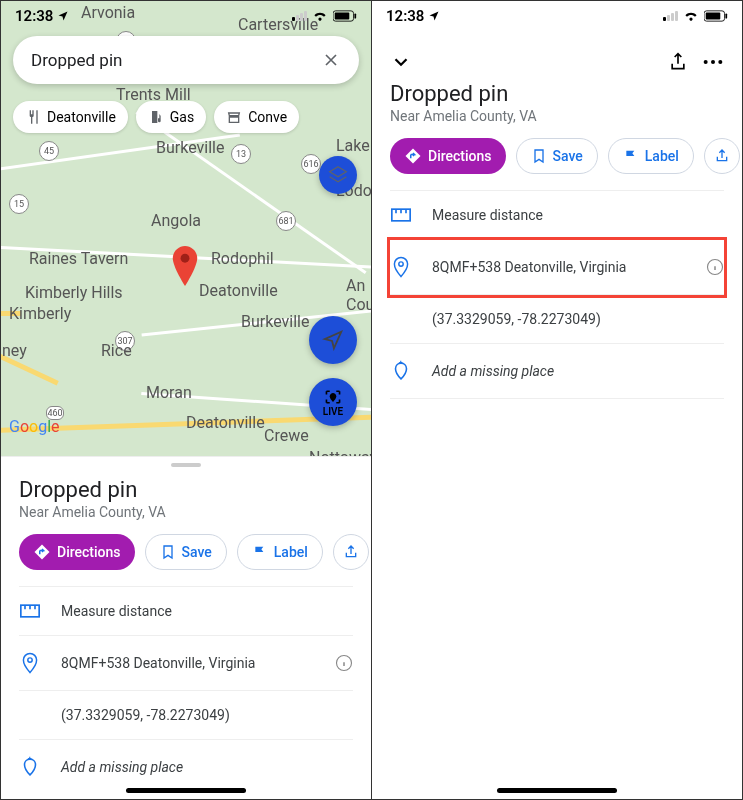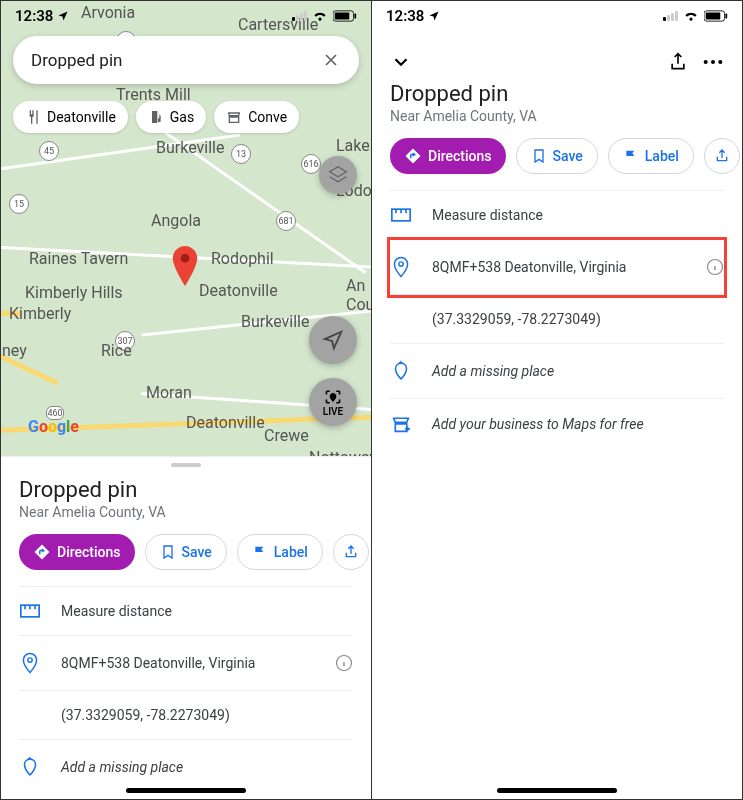--- a/index.html
+++ b/index.html
@@ -14,25 +14,25 @@
 .search-bar{position:absolute;top:35px;left:12px;right:12px;background:#fff;border-radius:28px;box-shadow:0 2px 6px rgba(0,0,0,.2);display:flex;align-items:center;padding:14px 18px}
 .search-text{flex:1;font-size:17px;color:#202124}
 .chips{position:absolute;top:100px;left:12px;display:flex;gap:8px}
 .chip{background:#fff;border-radius:22px;padding:8px 12px;display:flex;align-items:center;gap:6px;font-size:14px;box-shadow:0 1px 3px rgba(0,0,0,.15);white-space:nowrap}
 .map-labels{position:absolute;inset:0;font-size:16px;color:#555}
 .map-labels span{position:absolute}
 .road{position:absolute;background:#f9d971;height:5px}
 .road-w{position:absolute;background:#fff;height:3px}
 .route-shield{position:absolute;background:#fff;border:1px solid #888;border-radius:50%;width:20px;height:20px;font-size:9px;display:flex;align-items:center;justify-content:center;color:#555}
 .route-shield.sq{border-radius:6px;width:18px;height:14px}
-.fab{position:absolute;border-radius:50%;background:#a3a3a3;box-shadow:0 2px 6px rgba(0,0,0,.25);display:flex;align-items:center;justify-content:center}
+.fab{position:absolute;border-radius:50%;background:#1d4ed8;box-shadow:0 2px 6px rgba(0,0,0,.25);display:flex;align-items:center;justify-content:center}
 .layers-fab{width:38px;height:38px;top:155px;right:14px}
 .locate-fab{width:48px;height:48px;bottom:92px;right:14px}
 .live-fab{width:48px;height:48px;bottom:30px;right:14px;display:flex;flex-direction:column;font-size:10px;font-weight:600}
-.google-logo{position:absolute;bottom:20px;left:27px;font-size:16px;font-weight:700}
+.google-logo{position:absolute;bottom:20px;left:8px;font-size:16px;font-weight:400}
 .google-logo .g1{color:#4285F4}.google-logo .g2{color:#EA4335}.google-logo .g3{color:#FBBC05}.google-logo .g4{color:#4285F4}.google-logo .g5{color:#34A853}.google-logo .g6{color:#EA4335}
 .sheet{background:#fff;padding:14px 18px 0;border-top:1px solid #eee}
 .sheet-handle{width:30px;height:4px;background:#ccc;border-radius:3px;margin:-8px auto 10px}
 .title{font-size:22px;color:#202124;margin-bottom:2px}
 .subtitle{font-size:14px;color:#70757a;margin-bottom:14px}
 .btn-row{display:flex;gap:10px;margin-bottom:16px}
 .btn{border-radius:20px;padding:9px 14px;font-size:14px;font-weight:500;display:flex;align-items:center;gap:6px;white-space:nowrap}
 .btn-primary{background:#a21caf;color:#fff;border:none}
 .btn-secondary{background:#fff;color:#1a73e8;border:1px solid #d0d7e2}
 .btn-icon-only{background:#fff;color:#1a73e8;border:1px solid #d0d7e2;padding:9px}
@@ -358,25 +358,16 @@
       </div>
       <div class="list-item">
         <span class="li-icon">
             <svg width="20" height="22" viewBox="0 0 24 28">
               <path d="M12 4C8 4 5 7 5 11c0 6 7 13 7 13s7-7 7-13c0-4-3-7-7-7z" fill="none" stroke="#1a73e8" stroke-width="2"></path>
               <path d="M18 3h6M21 0v6" stroke="#1a73e8" stroke-width="2" transform="translate(-3,1) scale(0.7)"></path>
             </svg>
           </span>
         <span class="li-text italic">Add a missing place</span>
       </div>
-      <div class="list-item" style="border-bottom:none">
-        <span class="li-icon">
-            <svg width="20" height="18" viewBox="0 0 24 22">
-              <path d="M3 4h18l-2 5H5zM5 11h14v9H5z" fill="none" stroke="#1a73e8" stroke-width="2"></path>
-              <path d="M17 17h6M20 14v6" stroke="#1a73e8" stroke-width="2"></path>
-            </svg>
-          </span>
-        <span class="li-text italic">Add your business to Maps for free</span>
-      </div>
     </div>
   </div>
   <div class="home-indicator"></div>
 </div>
 
 </body></html>

